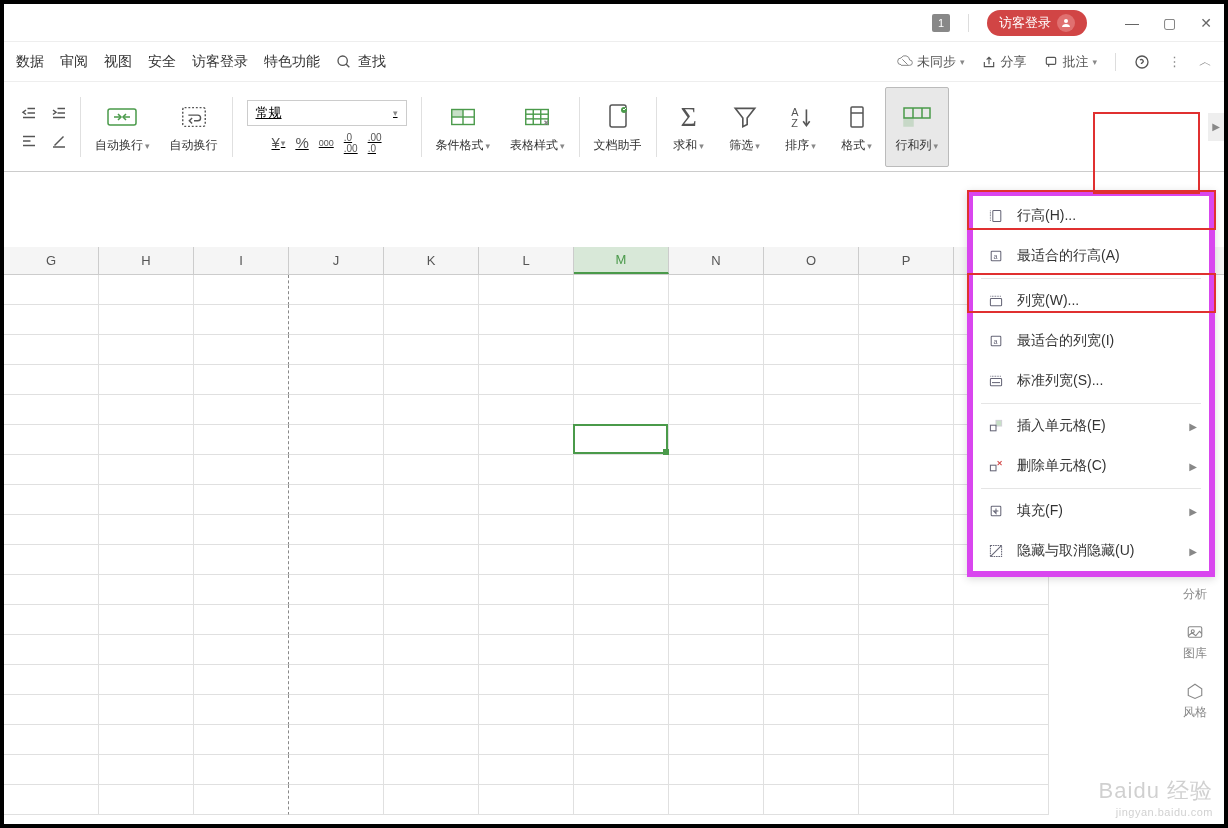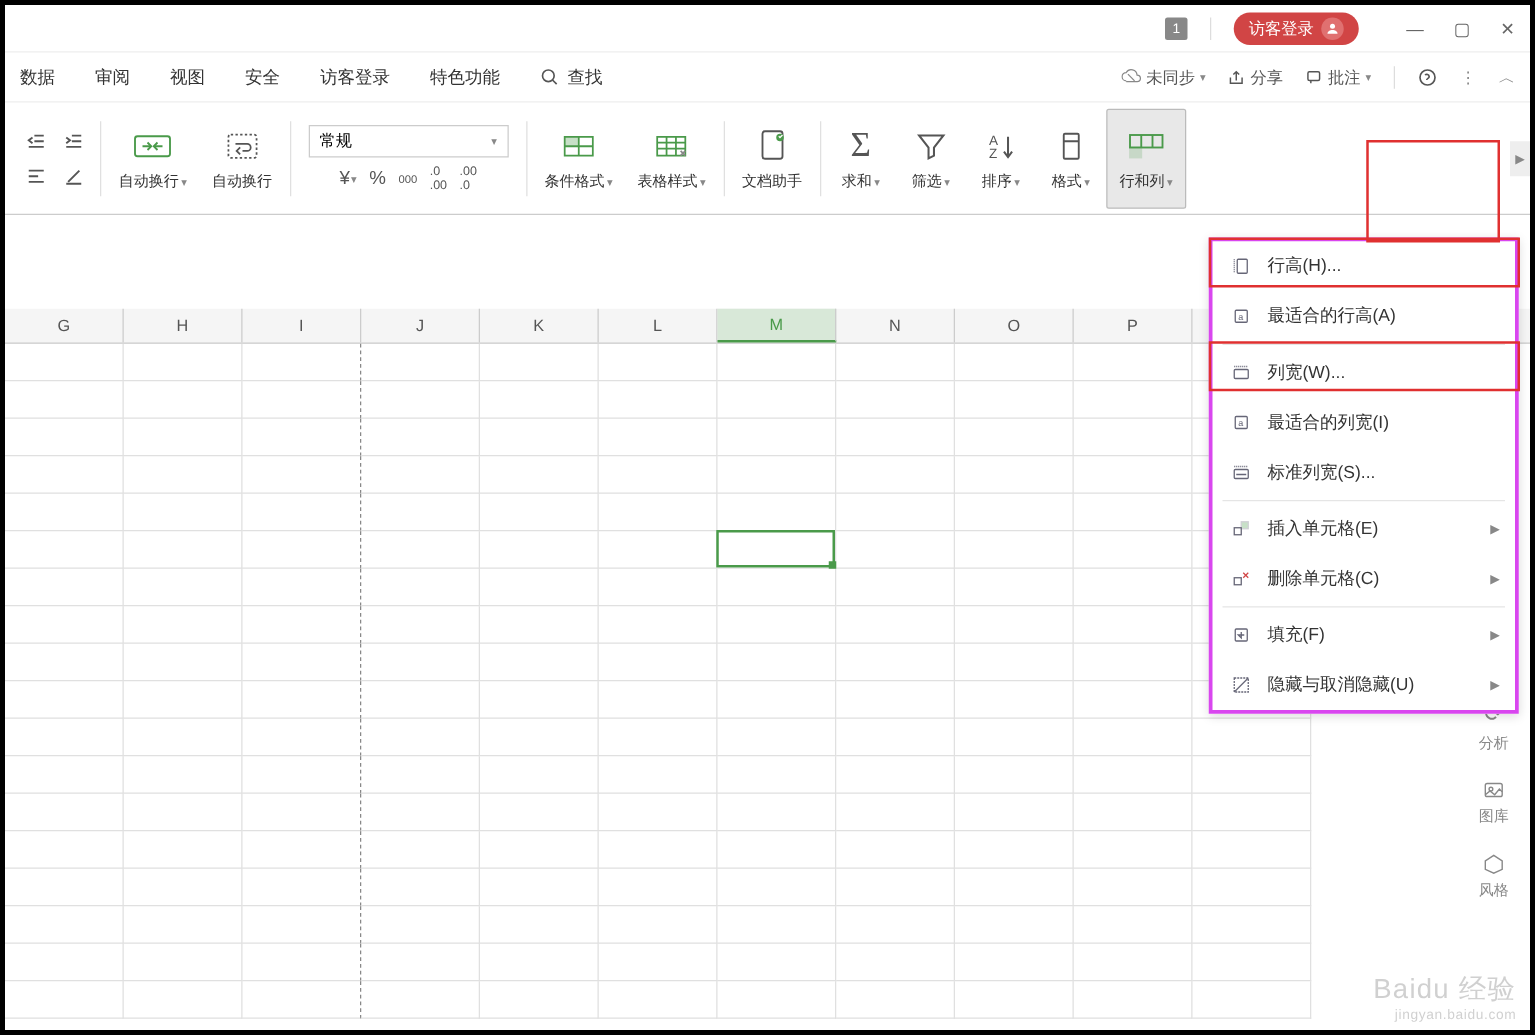--- a/index.html
+++ b/index.html
@@ -6,54 +6,54 @@
 body { background: #fff; width: 1228px; height: 828px; overflow: hidden; position: relative; border: 4px solid #000; }
 
 .title-bar { height: 38px; display: flex; align-items: center; justify-content: flex-end; padding: 0 12px; gap: 18px; border-bottom: 1px solid #eee; }
 .title-bar .badge-1 { background: #888; color: #fff; width: 18px; height: 18px; display: flex; align-items: center; justify-content: center; font-size: 11px; border-radius: 2px; }
 .title-bar .guest-login { background: #d14545; color: #fff; padding: 4px 12px; border-radius: 14px; font-size: 13px; display: flex; align-items: center; gap: 6px; }
 .title-bar .guest-login .avatar { width: 18px; height: 18px; background: #e07070; border-radius: 50%; display: flex; align-items: center; justify-content: center; }
 .win-controls { display: flex; gap: 24px; margin-left: 20px; }
 .win-controls span { color: #666; font-size: 14px; cursor: pointer; }
 .separator { width: 1px; height: 18px; background: #ddd; }
 
-.menu-bar { height: 40px; display: flex; align-items: center; padding: 0 12px; gap: 32px; border-bottom: 1px solid #eee; }
+.menu-bar { height: 40px; display: flex; align-items: center; padding: 0 12px; gap: 16px; border-bottom: 1px solid #eee; }
 .menu-bar .menu-item { color: #333; font-size: 14px; cursor: pointer; }
 .menu-bar .search { display: flex; align-items: center; gap: 6px; }
 .menu-bar .right { margin-left: auto; display: flex; align-items: center; gap: 18px; }
 .menu-bar .right .item { display: flex; align-items: center; gap: 4px; color: #555; font-size: 13px; }
 
 .toolbar { height: 90px; display: flex; align-items: center; padding: 0 8px; gap: 0; border-bottom: 1px solid #ccc; position: relative; }
 .toolbar .group { display: flex; flex-direction: column; align-items: center; justify-content: center; padding: 4px 10px; height: 80px; }
 .toolbar .group.narrow { padding: 4px 6px; }
 .toolbar .group .icon-big { font-size: 26px; color: #555; margin-bottom: 2px; width: 36px; height: 36px; display:flex; align-items:center; justify-content:center;}
 .toolbar .group .label { font-size: 12px; color: #333; display: flex; align-items: center; gap: 2px; }
 .toolbar .small-icons { display: grid; grid-template-columns: 1fr 1fr; grid-template-rows: 1fr 1fr; gap: 6px 8px; }
 .toolbar .small-icons .si { width: 22px; height: 22px; color: #555; display: flex; align-items: center; justify-content: center; }
 .toolbar .vsep { width: 1px; height: 60px; background: #e0e0e0; margin: 0 4px; }
 .toolbar .format-select { width: 160px; height: 26px; border: 1px solid #ccc; padding: 2px 8px; font-size: 13px; display: flex; align-items: center; justify-content: space-between; background:#fff; }
-.toolbar .format-row { display: flex; gap: 6px; }
+.toolbar .format-row { display: flex; gap: 6px; text-decoration: underline; }
 .toolbar .format-icons { display: flex; gap: 10px; }
 .toolbar .format-icons .fi { color: #555; font-size: 15px; display: flex; align-items: center; gap:1px; }
 .toolbar .active-btn { background: #e8e8e8; border: 1px solid #bbb; border-radius: 2px; }
 .highlight-red { border: 2px solid #e03030; position: absolute; pointer-events: none; }
 .toolbar-right-arrow { position: absolute; right: 0; top: 50%; transform: translateY(-50%); background: #eee; width: 16px; height: 28px; display: flex; align-items: center; justify-content: center; color: #888; font-size: 10px; }
 
 .col-headers { height: 28px; display: flex; background: #f5f5f5; border-bottom: 1px solid #ccc; margin-top: 75px; }
 .col-headers .ch { flex: 0 0 95px; border-right: 1px solid #ccc; display: flex; align-items: center; justify-content: center; font-size: 13px; color: #555; }
 .col-headers .ch.selected { background: #d8e8d8; color: #4a9a4a; border-bottom: 2px solid #4a9a4a; }
 
 .grid { position: relative; }
 .grid-row { display: flex; height: 30px; }
 .grid-row .cell { flex: 0 0 95px; border-right: 1px solid #e0e0e0; border-bottom: 1px solid #e0e0e0; }
 .selected-cell { position: absolute; border: 2px solid #4a9a4a; background: #fff; pointer-events: none; }
 .selected-cell::after { content: ''; position: absolute; right: -3px; bottom: -3px; width: 6px; height: 6px; background: #4a9a4a; }
 .dashed-border { border-right: 1px dashed #888 !important; }
 
-.dropdown-menu { position: absolute; left: 963px; top: 186px; width: 248px; background: #fff; border: 3px solid #d946ef; box-shadow: 0 2px 8px rgba(0,0,0,0.15); z-index: 100; }
+.dropdown-menu { position: absolute; left: 963px; top: 186px; width: 248px; background: #fff; border: 6px solid #d946ef; box-shadow: 0 2px 8px rgba(0,0,0,0.15); z-index: 100; }
 .dropdown-menu .mi { height: 40px; display: flex; align-items: center; padding: 0 14px; gap: 12px; font-size: 14px; color: #333; position: relative; }
 .dropdown-menu .mi .mi-icon { width: 18px; height: 18px; color: #667; display:flex; align-items:center; justify-content:center; font-size:14px; }
 .dropdown-menu .mi .arrow { position: absolute; right: 12px; color: #888; font-size: 10px; }
 .dropdown-menu .sep { height: 1px; background: #e5e5e5; margin: 2px 8px; }
 
 .hl-box1 { left: 1089px; top: 108px; width: 107px; height: 82px; z-index:200;}
 .hl-box2 { left: 963px; top: 186px; width: 249px; height: 40px; z-index:200;}
 .hl-box3 { left: 963px; top: 269px; width: 249px; height: 40px; z-index:200;}
 
 .side-strip { position: absolute; right: 4px; top: 556px; width: 50px; display: flex; flex-direction: column; gap: 20px; align-items: center; }

